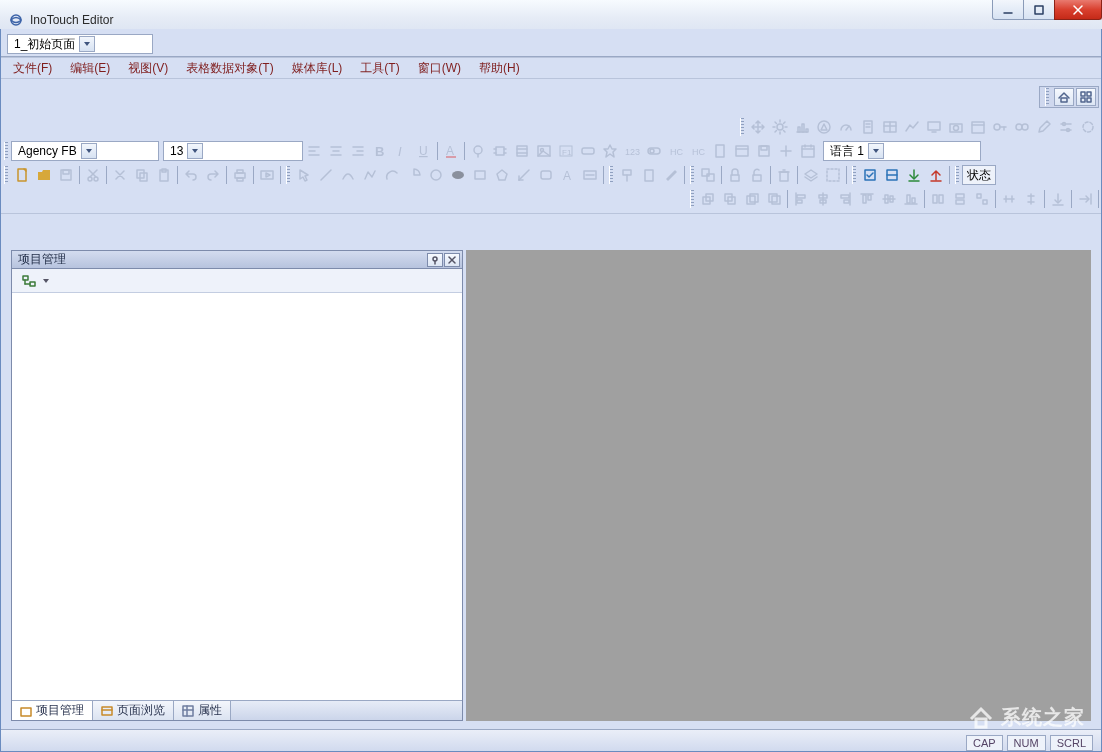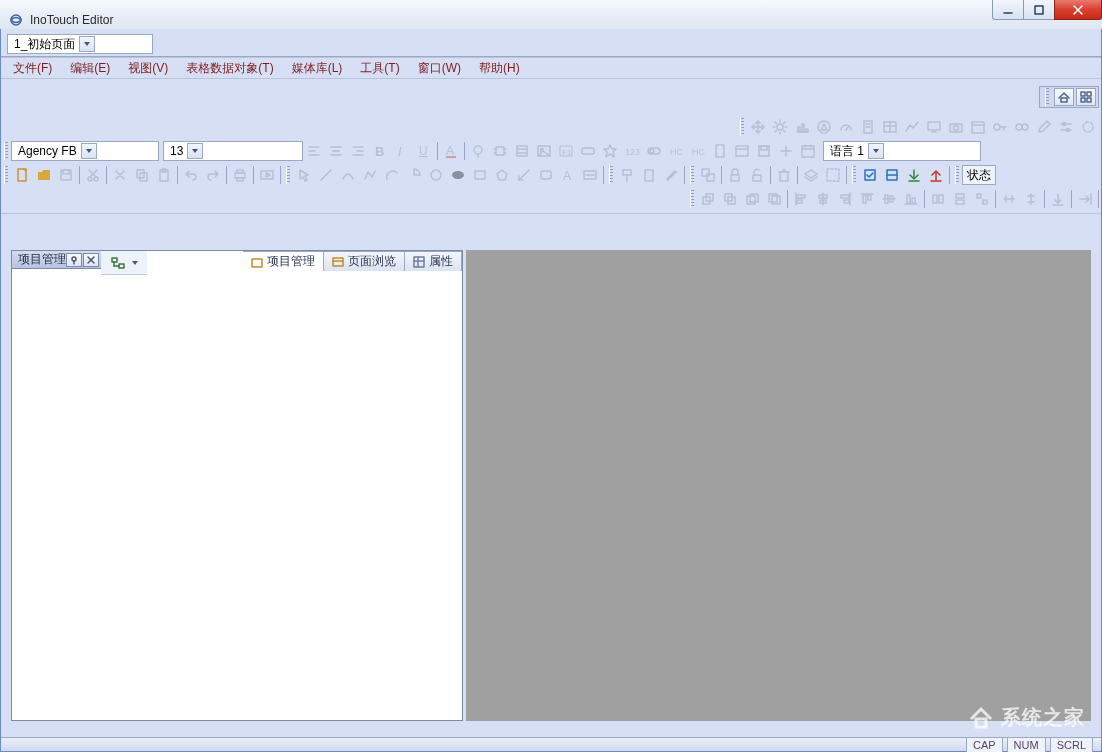--- a/index.html
+++ b/index.html
@@ -88,21 +88,21 @@
 
 .lang-combo { width:158px; margin-left:4px; }
 
 
 .workspace {
   position:absolute; left:10px; right:10px; top:221px; bottom:30px;
   display:flex;
 }
 .panel {
   width:452px; border:1px solid #7d8bab;
-  display:flex; background:#fff;
+  display:flex; flex-direction:column; background:#fff;
 }
 .panel-hd {
   height:18px; background:linear-gradient(#d3dcef,#b7c3de);
   border-bottom:1px solid #7d8bab;
   display:flex; align-items:center; padding:0 2px 0 6px; font-size:12px; color:#1f2b45;
 }
 .panel-hd .hd-btns { margin-left:auto; display:flex; gap:1px; }
 .hd-btn { width:16px;height:14px;border:1px solid #7d8bab;background:linear-gradient(#f6f9fe,#dde6f4);
   display:flex;align-items:center;justify-content:center; font-size:10px; color:#445; }
 .panel-toolbar { height:24px; background:#eef2fa; border-bottom:1px solid #c3cde1;
@@ -113,24 +113,24 @@
 .btab { display:flex;align-items:center; padding:0 8px; border-right:1px solid #9aa8c4;
   background:linear-gradient(#f3f6fc,#dbe3f1); font-size:12px; color:#2b3550; gap:4px;}
 .btab.active { background:#fff; }
 
 .canvas {
   flex:1; background:#a0a0a0; margin-left:3px;
 }
 
 
 .statusbar {
-  position:absolute; left:0; right:0; bottom:0; height:14px;
+  position:absolute; left:0; right:0; bottom:0; height:22px;
   background:linear-gradient(#eaeef8,#d1daee);
   border-top:1px solid #9aa8c4;
-  display:flex; align-items:center; justify-content:flex-end; padding:0 8px; gap:4px;
+  display:flex; align-items:flex-end; justify-content:flex-end; padding:0 8px; gap:4px;
   font-size:11px; color:#546;
 }
 .stat-cell { border:1px solid #9aa8c4; padding:0 6px; height:16px; line-height:14px; background:#eef2fa;}
 .wm { position:absolute; right:16px; bottom:20px; color:#fff; opacity:.75; font-size:20px;
   font-weight:bold; letter-spacing:1px; display:flex; align-items:center; gap:6px; pointer-events:none;} 
 
 
 .toprow1 { height:28px; display:flex; align-items:center;}
 .underline { border-bottom:1px solid #9aa8c4; }
 

